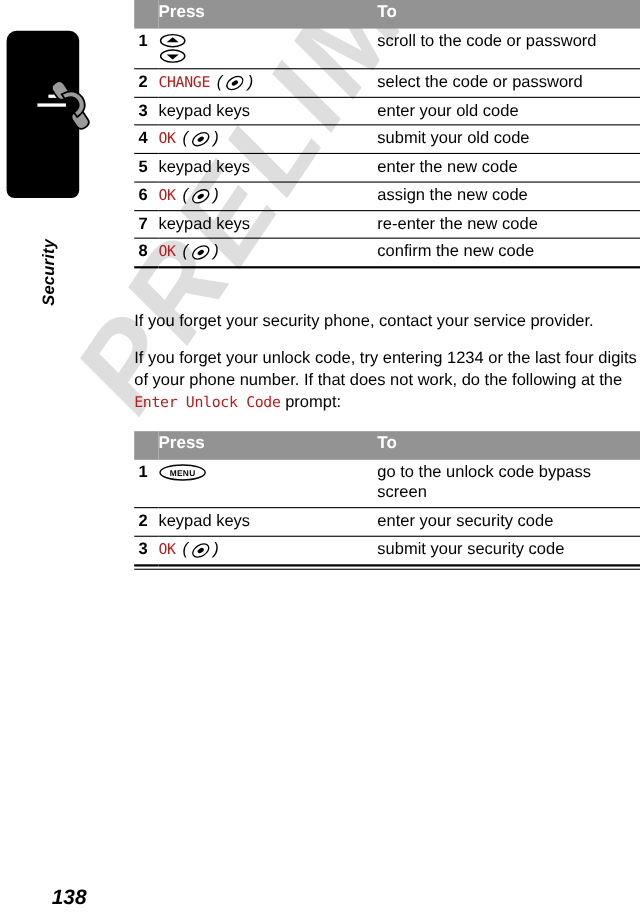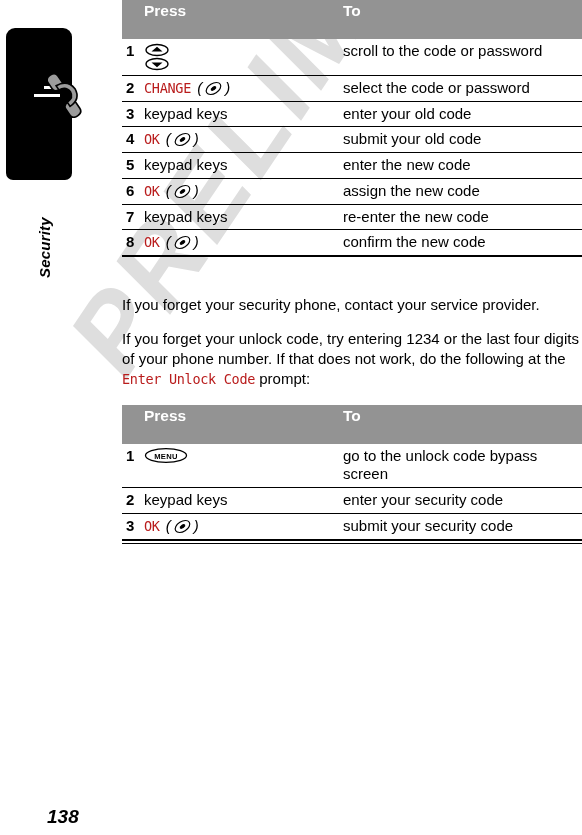--- a/index.html
+++ b/index.html
@@ -133,21 +133,21 @@
     width: 460px;
     border-collapse: collapse;
     table-layout: fixed;
   }
   .proc-table .hdr th {
     background: #939393;
     color: #ffffff;
     font-weight: bold;
     font-size: 15.5px;
     text-align: left;
-    padding: 2px 0 19px 0;
+    padding: 2px 0 6px 0;
     border: 0;
     line-height: 1.15;
   }
   .proc-table .hdr th.c-num { width: 18px; padding-left: 4px; }
   .proc-table .hdr th.c-press { width: 196px; }
   .proc-table .hdr th.c-to { width: 242px; padding-left: 3px; }
 
   .proc-table td {
     border-bottom: 1px solid #000000;
     padding: 3px 0 3px 0;

